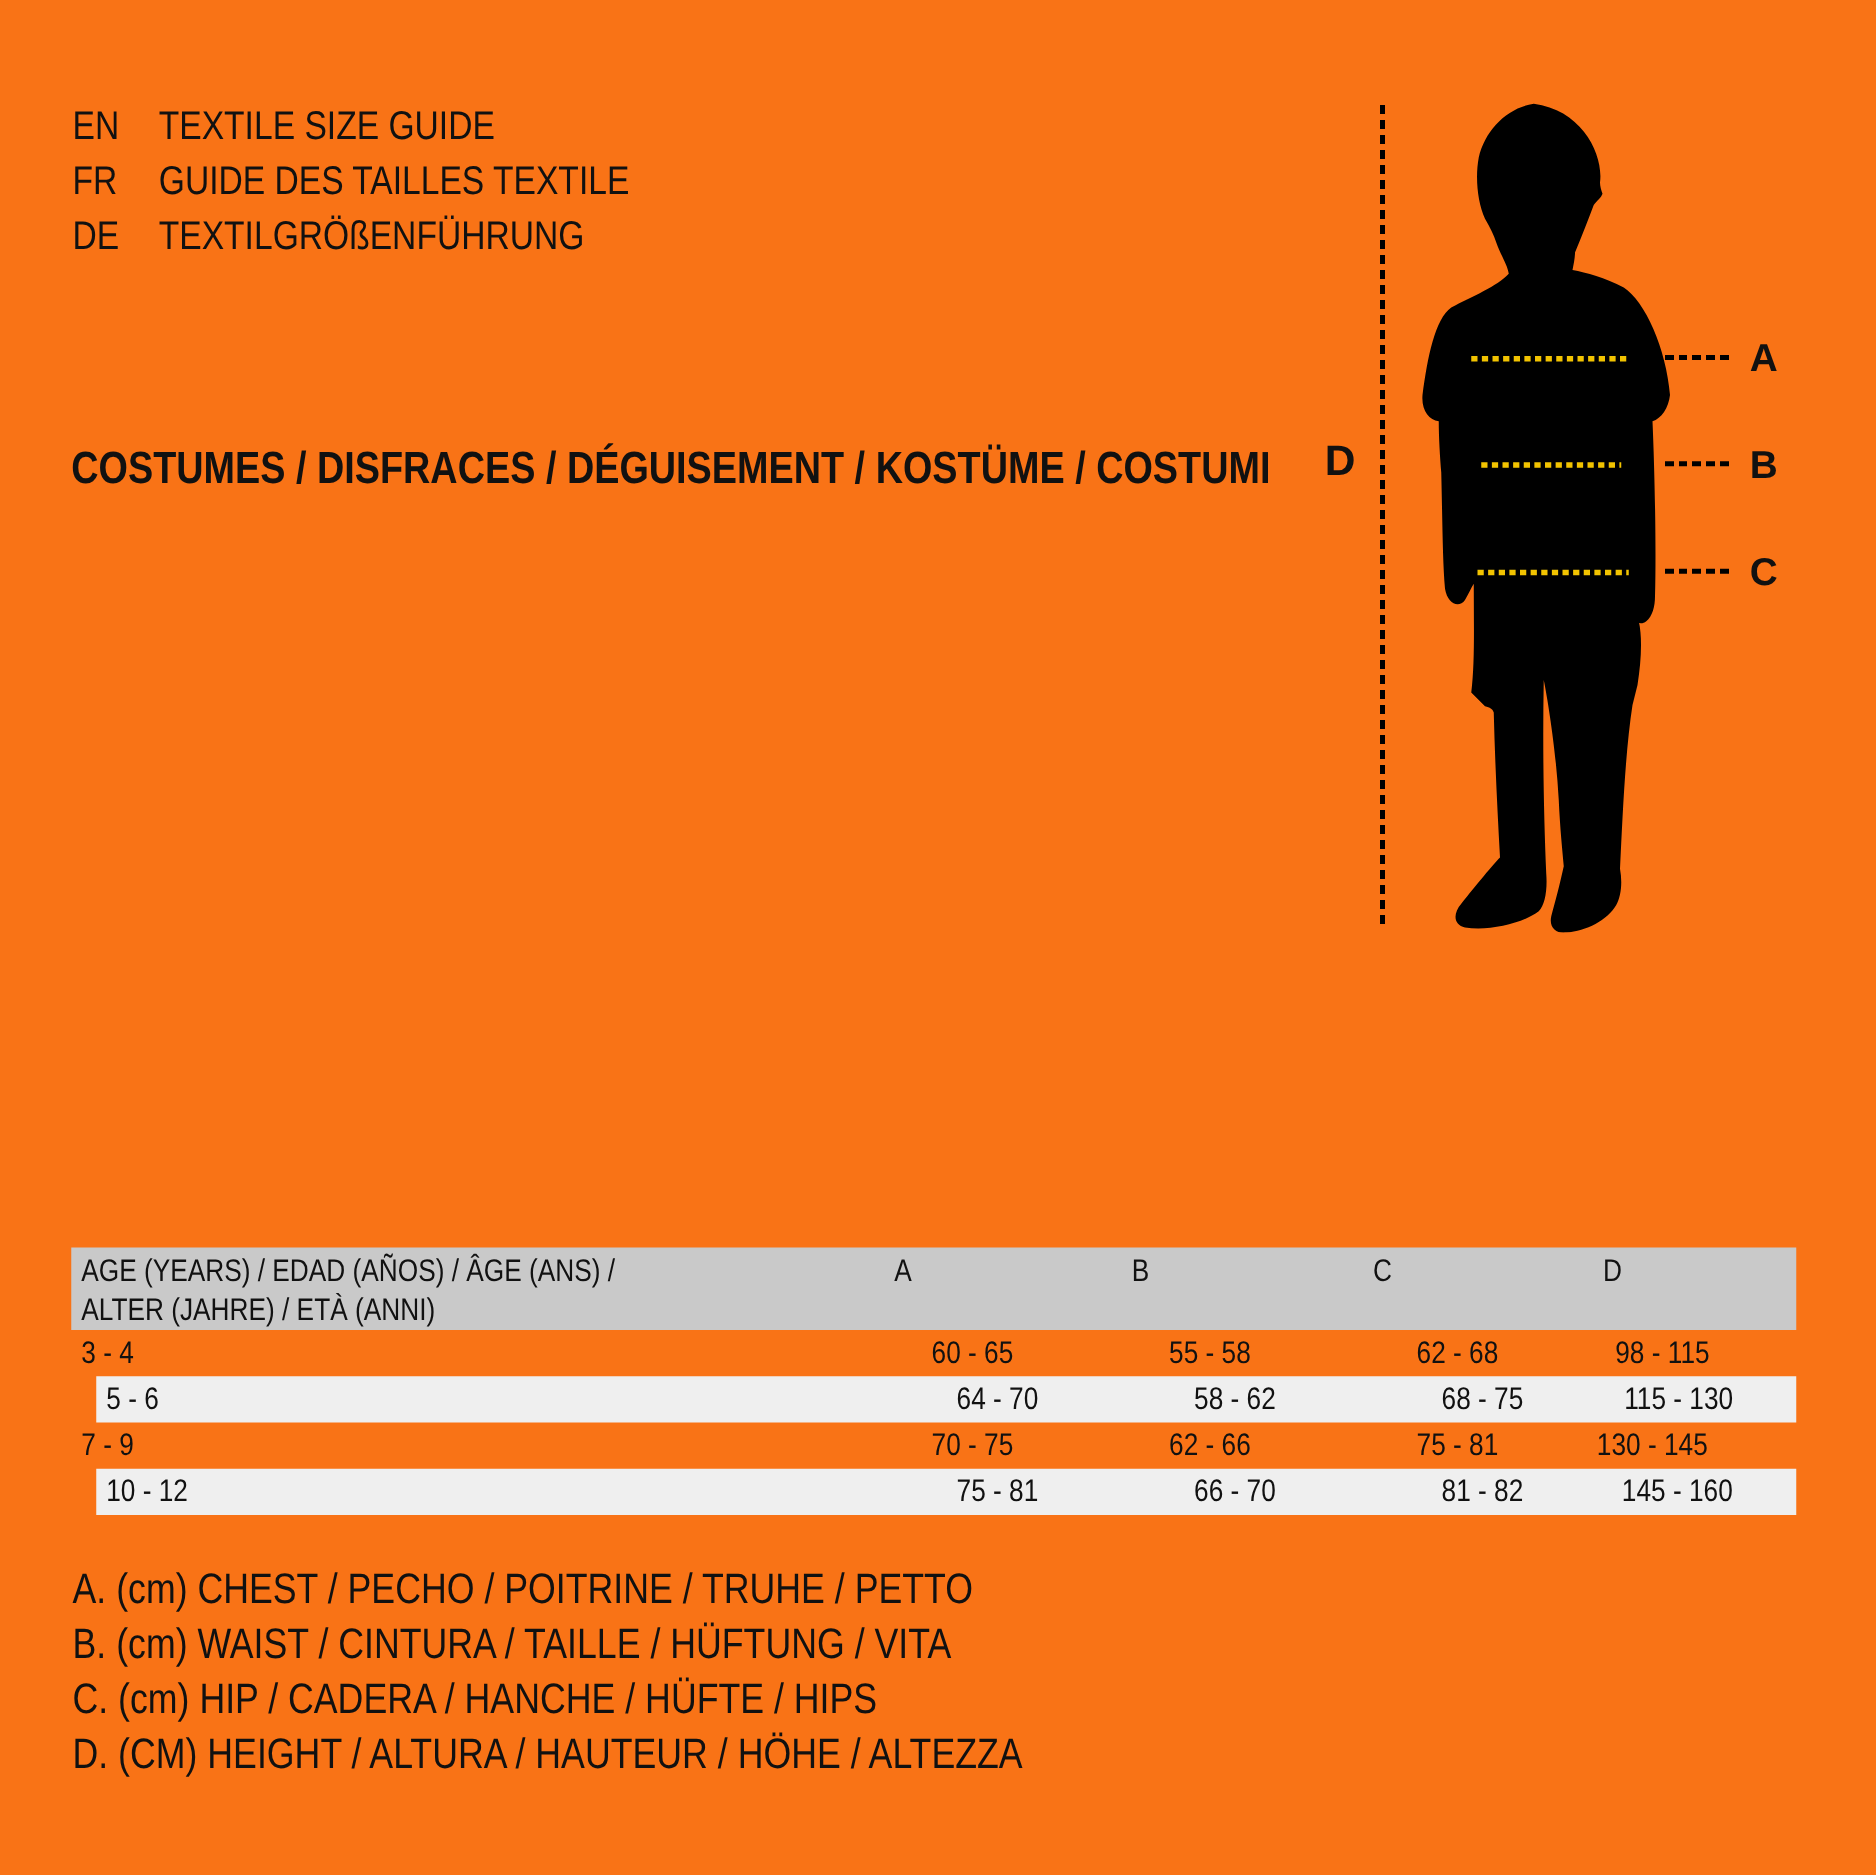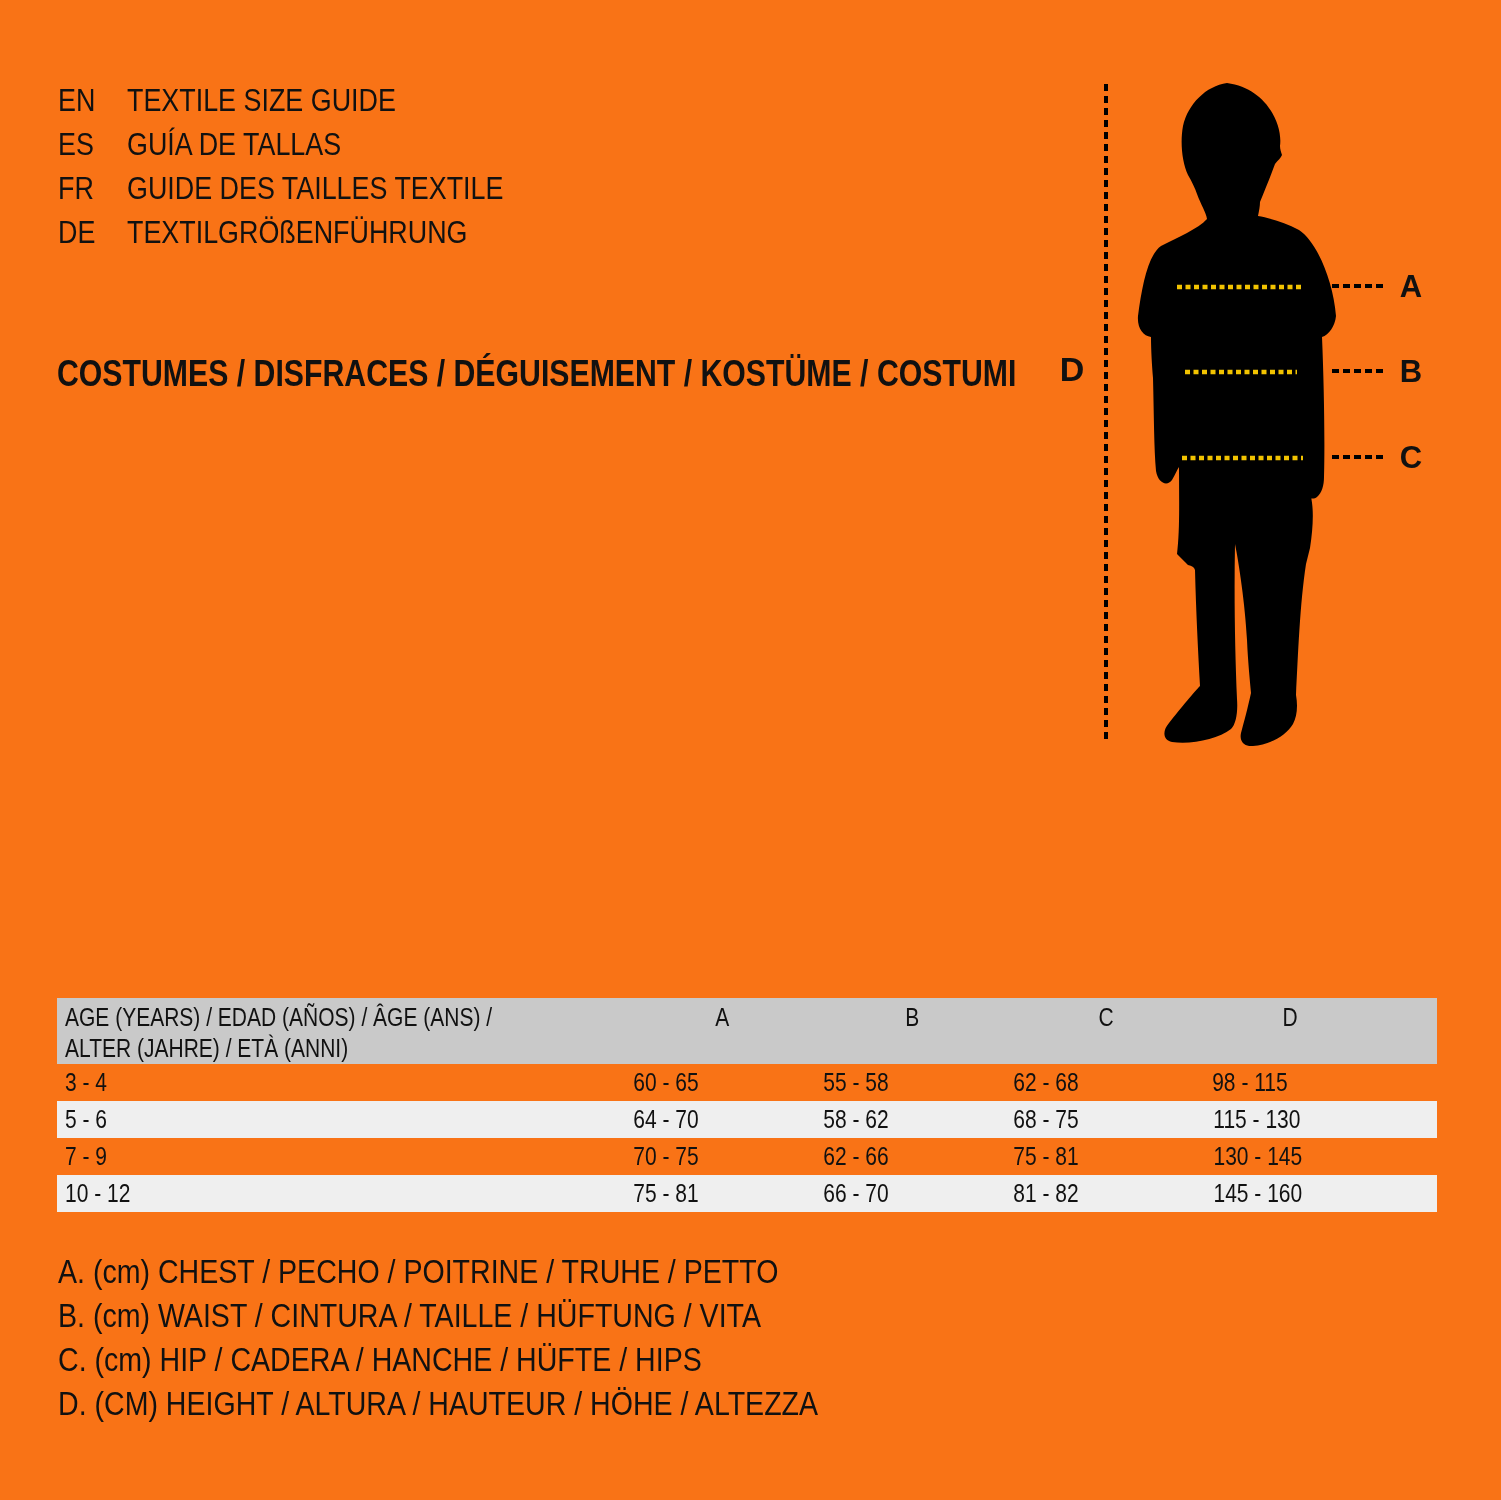--- a/index.html
+++ b/index.html
@@ -29,43 +29,39 @@
           font-size:31px;font-weight:bold;line-height:36px;}
   .ml-a{top:269px;} .ml-b{top:354px;} .ml-c{top:440px;}
 
   
   .children-title{position:absolute;left:57px;top:941px;font-size:29px;line-height:36px;}
   .stable{position:absolute;left:57px;top:998px;width:1380px;font-size:25px;}
   .thead{display:grid;grid-template-columns:570px 190px 190px 198px 170px 1fr;height:66px;
          background:#C9C9C9;}
   .trow{display:grid;grid-template-columns:570px 190px 190px 198px 170px 1fr;height:37px;
         align-items:center;}
-  .trow.alt{background:#EFEFEF;}
+  .trow.alt{background:#EFEFEF;margin-left:20px;}
   .cell-age{padding-left:8px;}
-  .cell-val{text-align:left;}
+  .cell-val{text-align:right;}
   .age-h{padding:4px 0 0 8px;line-height:31px;}
   .age-h span{display:block;}
   .col-h{text-align:center;padding-top:4px;line-height:31px;}
 
   
   .legend{position:absolute;left:58px;top:1249px;font-size:34px;line-height:44px;}
 </style>
 </head>
 <body>
 
 <div class="page">
 
   <section class="lang-block">
     <div class="lang-row">
       <span class="lang-code"><span class="cz">EN</span></span>
       <span class="cz">TEXTILE SIZE GUIDE</span>
-    </div>
-    <div class="lang-row">
-      <span class="lang-code"><span class="cz">ES</span></span>
-      <span class="cz">GUÍA DE TALLAS</span>
     </div>
     <div class="lang-row">
       <span class="lang-code"><span class="cz">FR</span></span>
       <span class="cz">GUIDE DES TAILLES TEXTILE</span>
     </div>
     <div class="lang-row">
       <span class="lang-code"><span class="cz">DE</span></span>
       <span class="cz">TEXTILGRÖßENFÜHRUNG</span>
     </div>
   </section>

